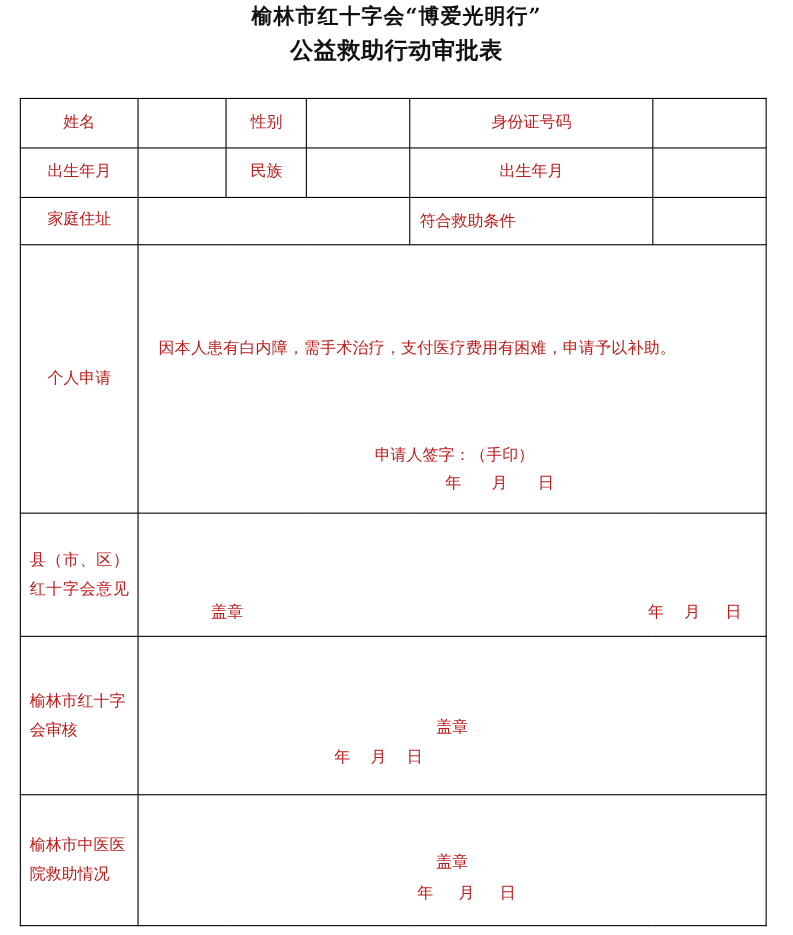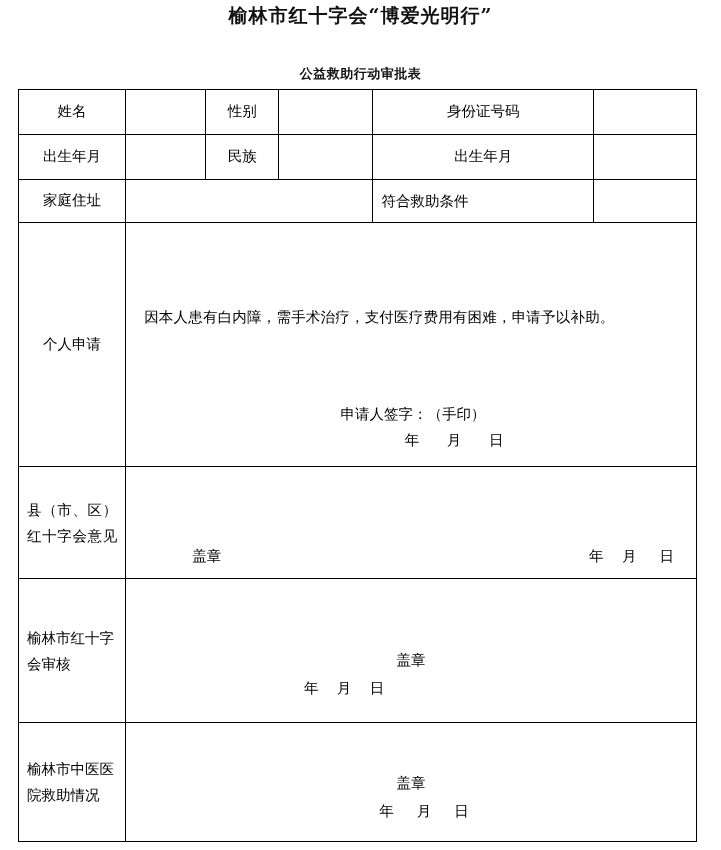--- a/index.html
+++ b/index.html
@@ -30,41 +30,40 @@
   .title-line {
     font-family: "DejaVu Serif", "Liberation Serif", serif;
     font-weight: bold;
     font-size: 19px;
     line-height: 30px;
     letter-spacing: 1px;
     color: #111111;
     white-space: nowrap;
   }
   .title-line.line2 {
-    font-size: 13px;
+    font-size: 21px;
     line-height: 32px;
     letter-spacing: 0.5px;
-    margin-top: 28px;
   }
 
   
   .form-table {
     position: absolute;
     left: 18px;
     top: 89px;
     width: 679px;
     border-collapse: collapse;
     table-layout: fixed;
   }
   .form-table td {
     border: 1px solid #000000;
     padding: 0;
     vertical-align: middle;
     font-size: 14.5px;
-    color: #000000;
+    color: #b91c1c;
   }
 
   .lbl {
     text-align: center;
     font-size: 14.5px;
     line-height: 1.5;
   }
   .lbl-justify {
     text-align: justify;
     text-align-last: justify;

